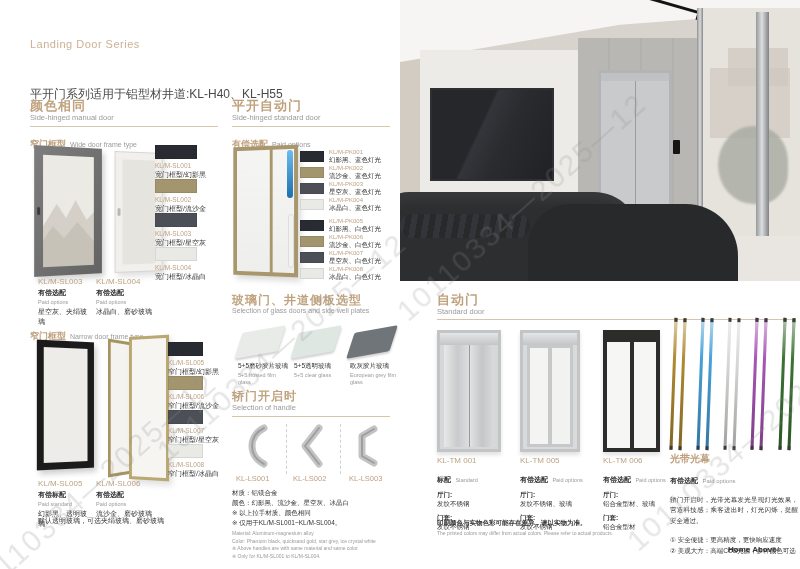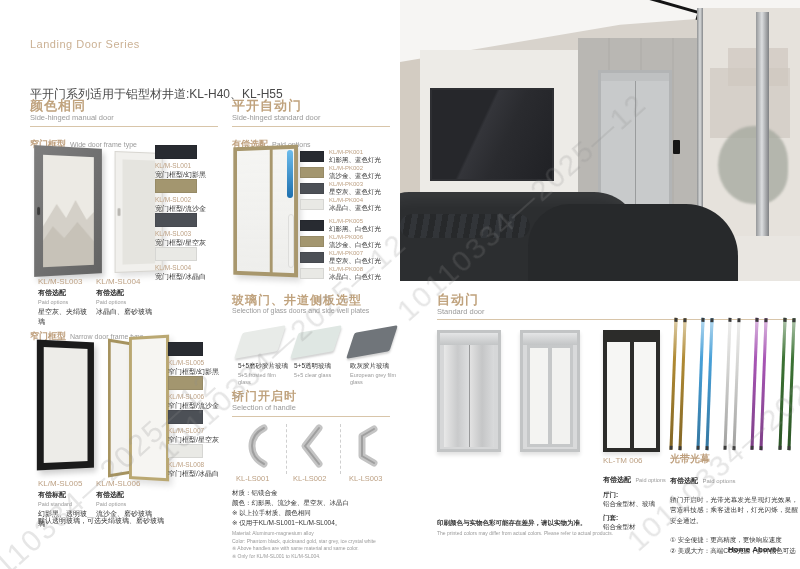--- a/index.html
+++ b/index.html
@@ -340,20 +340,36 @@
     <div class="tm-header"></div>
     <div class="tm-leaves">
       <div class="tm-leaf" style="border:3px solid #c6c8c9;border-right-width:2px;background:#f4f4f2"></div>
       <div class="tm-leaf" style="border:3px solid #c6c8c9;border-left-width:2px;background:#f2f2f0"></div>
     </div>
   </div>
   <div class="tm" style="left:603px;top:330px;width:57px;height:122px;border:4px solid #2c2c2a;border-top-width:12px;background:#f6f6f4;box-shadow:0 3px 4px rgba(0,0,0,.12)">
     <div class="abs" style="left:50%;top:0;width:4px;height:100%;background:#2c2c2a;transform:translateX(-50%)"></div>
   </div>
 
+  <div class="abs" style="left:437px;top:456px;width:75px">
+    <div class="it-code">KL-TM 001</div>
+    <div style="margin-top:3px"><span class="it-tzh">标配</span> <span class="it-ten">Standard</span></div>
+    <div class="lbl-cap">厅门:</div>
+    <div class="lbl-line">发纹不锈钢</div>
+    <div class="lbl-cap">门套:</div>
+    <div class="lbl-line">发纹不锈钢</div>
+  </div>
+  <div class="abs" style="left:520px;top:456px;width:80px">
+    <div class="it-code">KL-TM 005</div>
+    <div style="margin-top:3px"><span class="it-tzh">有偿选配</span> <span class="it-ten">Paid options</span></div>
+    <div class="lbl-cap">厅门:</div>
+    <div class="lbl-line">发纹不锈钢、玻璃</div>
+    <div class="lbl-cap">门套:</div>
+    <div class="lbl-line">发纹不锈钢</div>
+  </div>
   <div class="abs" style="left:603px;top:456px;width:80px">
     <div class="it-code">KL-TM 006</div>
     <div style="margin-top:3px"><span class="it-tzh">有偿选配</span> <span class="it-ten">Paid options</span></div>
     <div class="lbl-cap">厅门:</div>
     <div class="lbl-line">铝合金型材、玻璃</div>
     <div class="lbl-cap">门套:</div>
     <div class="lbl-line">铝合金型材</div>
   </div>
 
   <div class="abs" style="left:437px;top:519px;width:240px">

